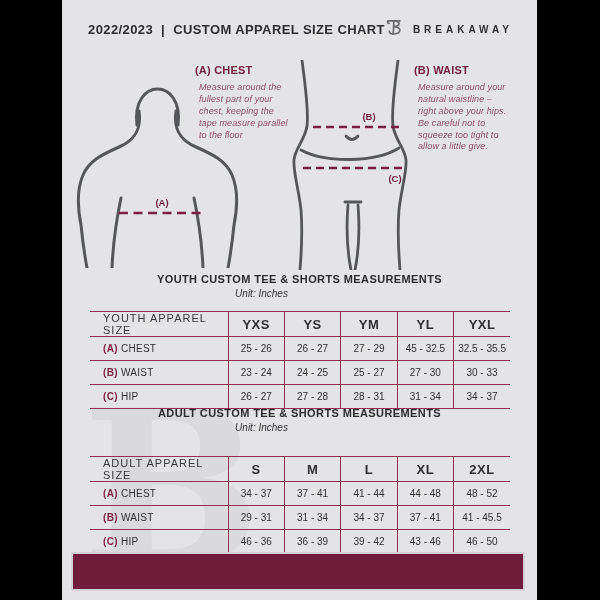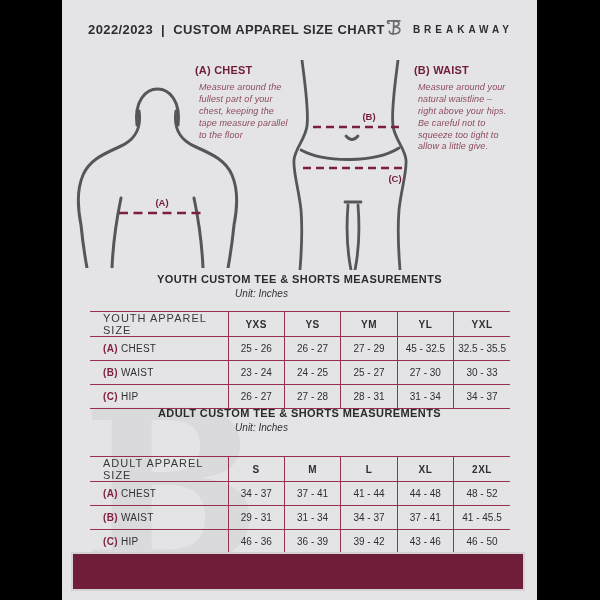--- a/index.html
+++ b/index.html
@@ -33,21 +33,21 @@
             font-size:10px;color:#323234;z-index:2;}
 
   
   .size-table{position:absolute;left:28px;width:420px;border-collapse:collapse;table-layout:fixed;
               z-index:2;border-top:1.5px solid #96304f;}
   .size-table td,.size-table th{border-bottom:1.5px solid #96304f;height:23px;padding:0;
               font-size:10px;color:#2f2f31;font-weight:400;vertical-align:middle;}
   .size-table .val{border-left:1.5px solid #96304f;text-align:center;}
   .size-table .lbl{text-align:left;padding-left:13px;}
   .size-table th.lbl{font-size:11px;letter-spacing:1px;color:#38383a;font-weight:400;}
-  .size-table th.val{font-weight:bold;font-size:10px;letter-spacing:.5px;}
+  .size-table th.val{font-weight:bold;font-size:13px;letter-spacing:.5px;}
   .row-lbl{font-size:10.5px;letter-spacing:.3px;}
   .row-lbl .pfx{font-weight:bold;color:#7e1f3e;}
   .tbl-youth{top:311px;}
   .tbl-adult{top:456px;}
 
   
   .watermark{position:absolute;left:20px;top:382px;z-index:0;font-family:"DejaVu Serif",serif;
              font-weight:bold;font-size:212px;line-height:1;color:#dadadd;user-select:none;}
   .footer-bar{position:absolute;left:11px;top:554px;width:450px;height:35px;background:#701d39;
               box-shadow:0 0 0 2px #d4d2d6;z-index:2;}

